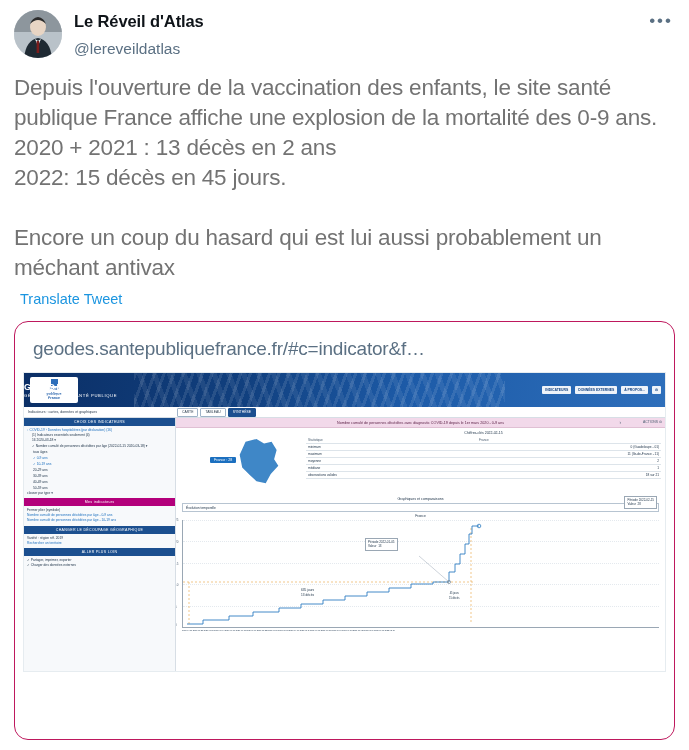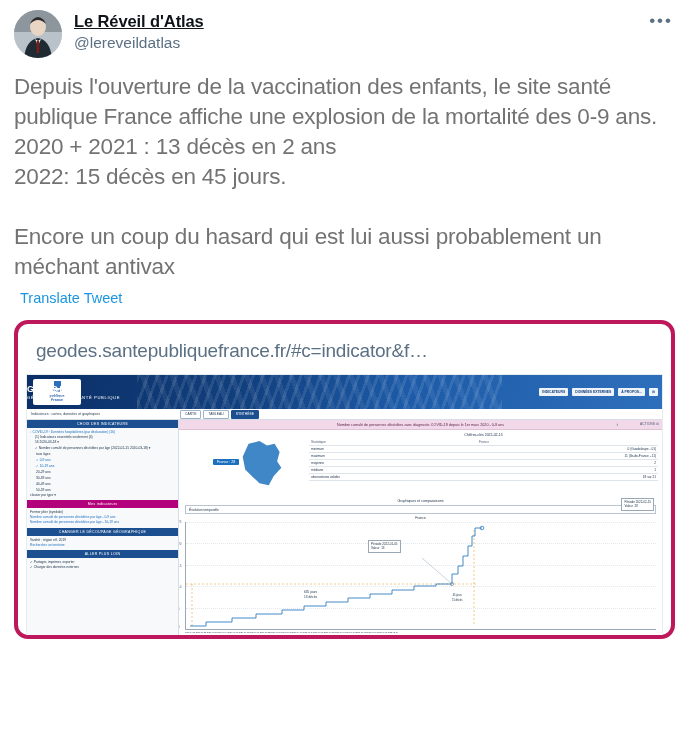--- a/index.html
+++ b/index.html
@@ -37,27 +37,26 @@
     flex-direction: column;
     justify-content: center;
     padding-top: 1px;
   }
   .display-name {
     font-size: 16.5px;
     font-weight: bold;
     color: #0f1419;
     line-height: 20px;
     letter-spacing: -0.1px;
-    text-decoration: underline;
   }
   .handle {
     font-size: 15.5px;
     color: #5b7083;
     line-height: 20px;
-    margin-top: 2px;
+    margin-top: 8px;
   }
   .more-icon {
     position: absolute;
     right: 16px; top: 12px;
     color: #5b7083;
     font-size: 17px;
     letter-spacing: 2px;
     line-height: 1;
     cursor: pointer;
   }
@@ -75,25 +74,25 @@
   .translate-link {
     padding: 8px 14px 0 20px;
     font-size: 14.5px;
     color: #1b95e0;
     cursor: pointer;
   }
 
   
   .card {
     margin: 14px 14px 0 14px;
-    border: 4px solid #be185d;
+    border: 1px solid #be185d;
     border-radius: 14px;
     overflow: hidden;
     background: #ffffff;
-    height: 319px;
+    height: 419px;
     position: relative;
   }
   .card-url {
     padding: 16px 18px 12px 18px;
     font-size: 19px;
     color: #5b7083;
     letter-spacing: -0.2px;
   }
 
   

